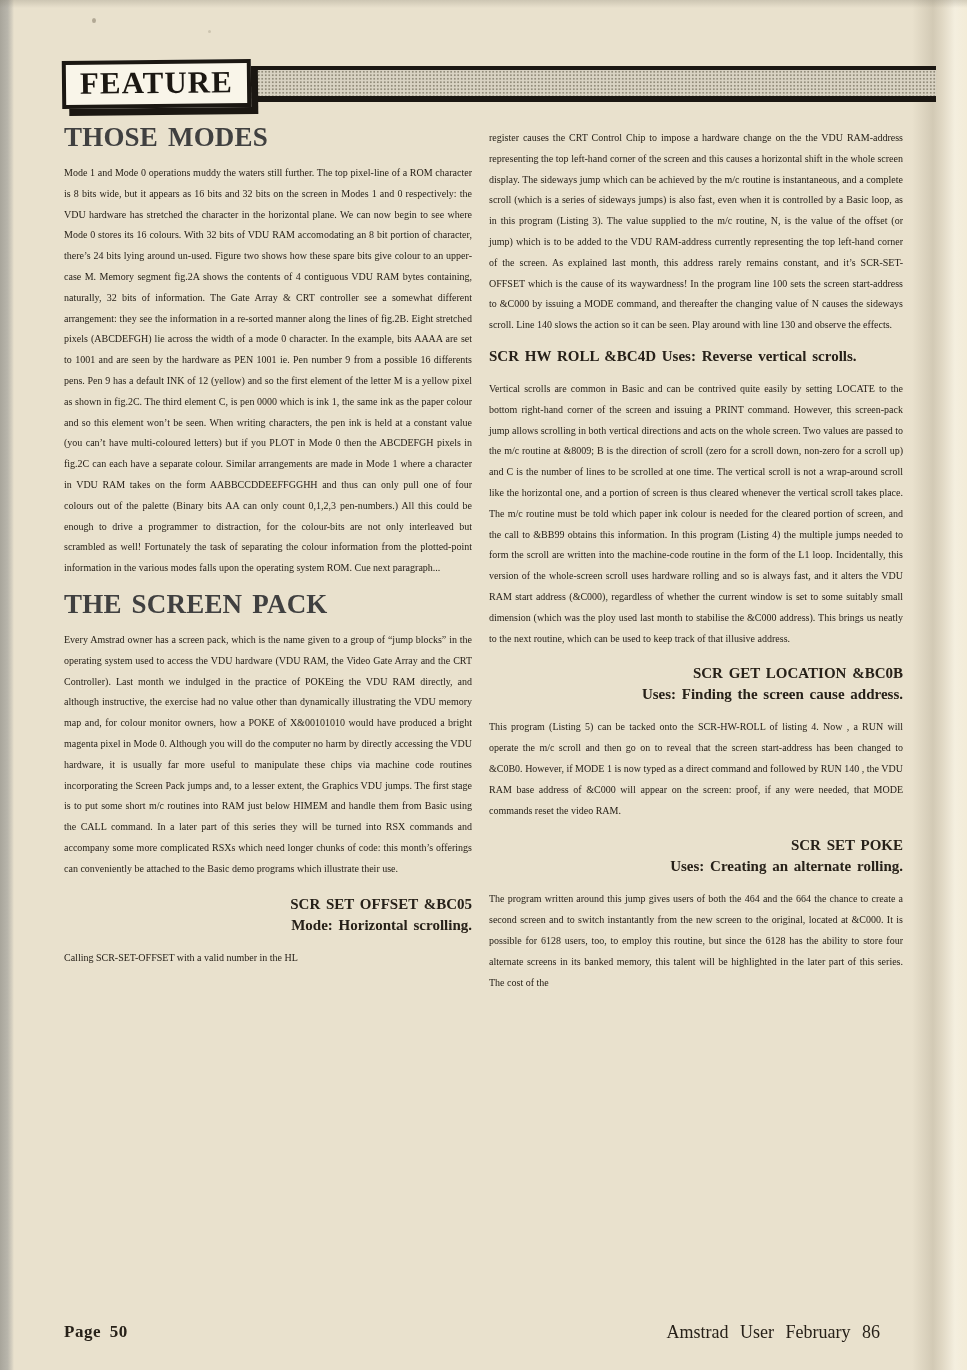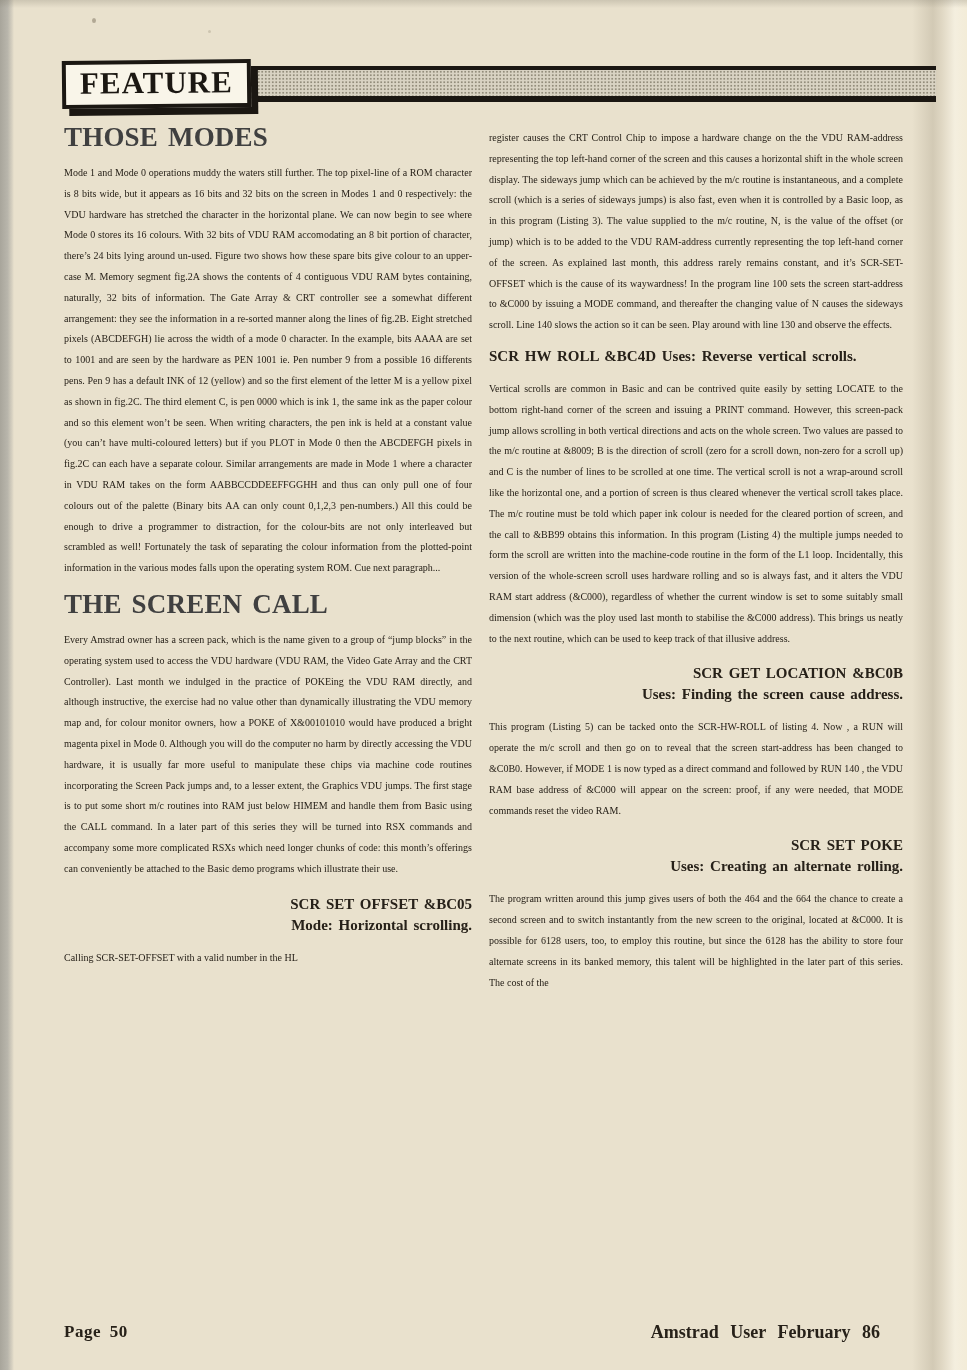--- a/index.html
+++ b/index.html
@@ -42,21 +42,21 @@
   .col-left{left:64px;width:408px;}
   .col-right{left:489px;width:414px;top:128px;}
   h1.sec{font-size:27px;margin:6px 0 10px 0;letter-spacing:0.2px;word-spacing:3px;color:#404040;}
   p.body{font-size:10px;line-height:20.8px;margin:0 0 10px 0;}
   .subhead{margin:14px 0 12px 38px;font-weight:bold;font-size:15px;line-height:21px;text-align:right;word-spacing:2px;}
   .subhead-inline{margin:3px 0 12px 0;font-weight:bold;font-size:15px;line-height:21px;text-align:left;word-spacing:2px;}
 
   
   .footer{position:absolute;left:64px;top:1322px;width:816px;height:30px;}
   .footer .pg{position:absolute;left:0;top:0;font-weight:bold;font-size:17px;letter-spacing:0.5px;word-spacing:4px;}
-  .footer .mag{position:absolute;right:0;top:0;font-weight:bold;font-size:18px;word-spacing:7px;}
+  .footer .mag{position:absolute;right:0;top:0;font-weight:normal;font-size:18px;word-spacing:7px;}
 
   
   .speckle{position:absolute;border-radius:50%;background:rgba(110,100,80,0.45);}
   .sp1{left:92px;top:18px;width:4px;height:5px;}
   .sp2{left:208px;top:30px;width:3px;height:3px;opacity:.5;}
 </style>
 </head>
 <body>
 
 <div class="page">
@@ -68,21 +68,21 @@
   <div class="speckle sp2"></div>
 
   <div class="banner"></div>
   <div class="feature-box">
     <span class="label">FEATURE</span>
   </div>
 
   <div class="col col-left">
     <h1 class="sec">THOSE MODES</h1>
     <p class="body">Mode 1 and Mode 0 operations muddy the waters still further. The top pixel-line of a ROM character is 8 bits wide, but it appears as 16 bits and 32 bits on the screen in Modes 1 and 0 respectively: the VDU hardware has stretched the character in the horizontal plane. We can now begin to see where Mode 0 stores its 16 colours. With 32 bits of VDU RAM accomodating an 8 bit portion of character, there’s 24 bits lying around un-used. Figure two shows how these spare bits give colour to an upper-case M. Memory segment fig.2A shows the contents of 4 contiguous VDU RAM bytes containing, naturally, 32 bits of information. The Gate Array &amp; CRT controller see a somewhat different arrangement: they see the information in a re-sorted manner along the lines of fig.2B. Eight stretched pixels (ABCDEFGH) lie across the width of a mode 0 character. In the example, bits AAAA are set to 1001 and are seen by the hardware as PEN 1001 ie. Pen number 9 from a possible 16 differents pens. Pen 9 has a default INK of 12 (yellow) and so the first element of the letter M is a yellow pixel as shown in fig.2C. The third element C, is pen 0000 which is ink 1, the same ink as the paper colour and so this element won’t be seen. When writing characters, the pen ink is held at a constant value (you can’t have multi-coloured letters) but if you PLOT in Mode 0 then the ABCDEFGH pixels in fig.2C can each have a separate colour. Similar arrangements are made in Mode 1 where a character in VDU RAM takes on the form AABBCCDDEEFFGGHH and thus can only pull one of four colours out of the palette (Binary bits AA can only count 0,1,2,3 pen-numbers.) All this could be enough to drive a programmer to distraction, for the colour-bits are not only interleaved but scrambled as well! Fortunately the task of separating the colour information from the plotted-point information in the various modes falls upon the operating system ROM. Cue next paragraph...</p>
-    <h1 class="sec">THE SCREEN CALL</h1>
+    <h1 class="sec">THE SCREEN PACK</h1>
     <p class="body">Every Amstrad owner has a screen pack, which is the name given to a group of “jump blocks” in the operating system used to access the VDU hardware (VDU RAM, the Video Gate Array and the CRT Controller). Last month we indulged in the practice of POKEing the VDU RAM directly, and although instructive, the exercise had no value other than dynamically illustrating the VDU memory map and, for colour monitor owners, how a POKE of X&amp;00101010 would have produced a bright magenta pixel in Mode 0. Although you will do the computer no harm by directly accessing the VDU hardware, it is usually far more useful to manipulate these chips via machine code routines incorporating the Screen Pack jumps and, to a lesser extent, the Graphics VDU jumps. The first stage is to put some short m/c routines into RAM just below HIMEM and handle them from Basic using the CALL command. In a later part of this series they will be turned into RSX commands and accompany some more complicated RSXs which need longer chunks of code: this month’s offerings can conveniently be attached to the Basic demo programs which illustrate their use.</p>
     <div class="subhead">
       <div>SCR SET OFFSET &amp;BC05</div>
       <div>Mode: Horizontal scrolling.</div>
     </div>
     <p class="body">Calling SCR-SET-OFFSET with a valid number in the HL</p>
   </div>
 
   <div class="col col-right">
     <p class="body">register causes the CRT Control Chip to impose a hardware change on the the VDU RAM-address representing the top left-hand corner of the screen and this causes a horizontal shift in the whole screen display. The sideways jump which can be achieved by the m/c routine is instantaneous, and a complete scroll (which is a series of sideways jumps) is also fast, even when it is controlled by a Basic loop, as in this program (Listing 3). The value supplied to the m/c routine, N, is the value of the offset (or jump) which is to be added to the VDU RAM-address currently representing the top left-hand corner of the screen. As explained last month, this address rarely remains constant, and it’s SCR-SET-OFFSET which is the cause of its waywardness! In the program line 100 sets the screen start-address to &amp;C000 by issuing a MODE command, and thereafter the changing value of N causes the sideways scroll. Line 140 slows the action so it can be seen. Play around with line 130 and observe the effects.</p>

